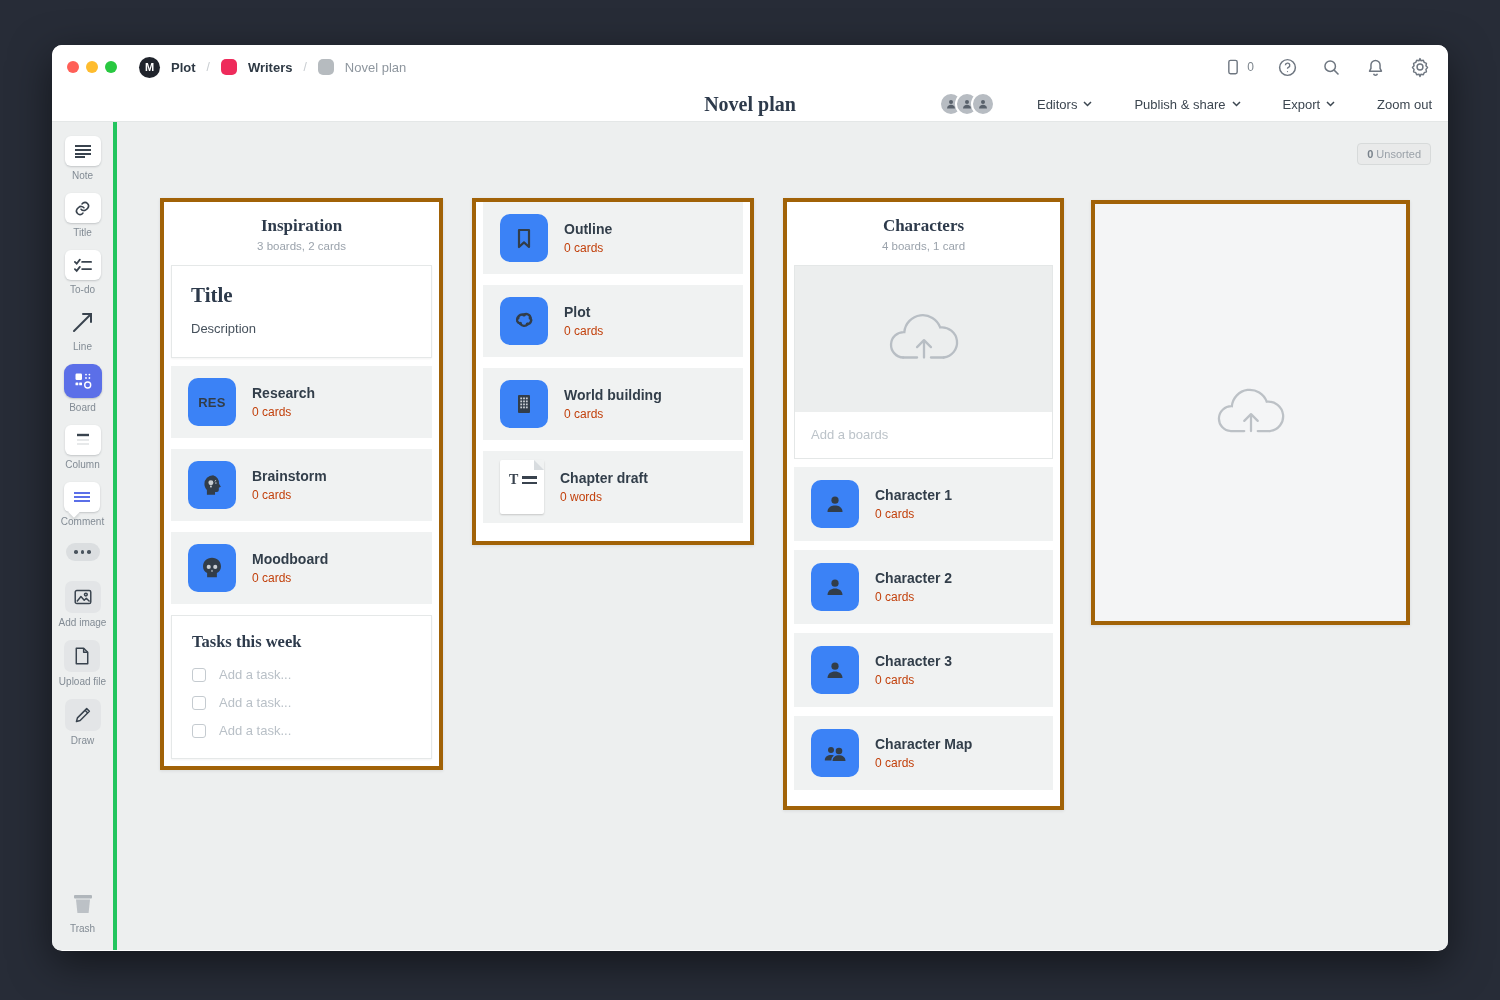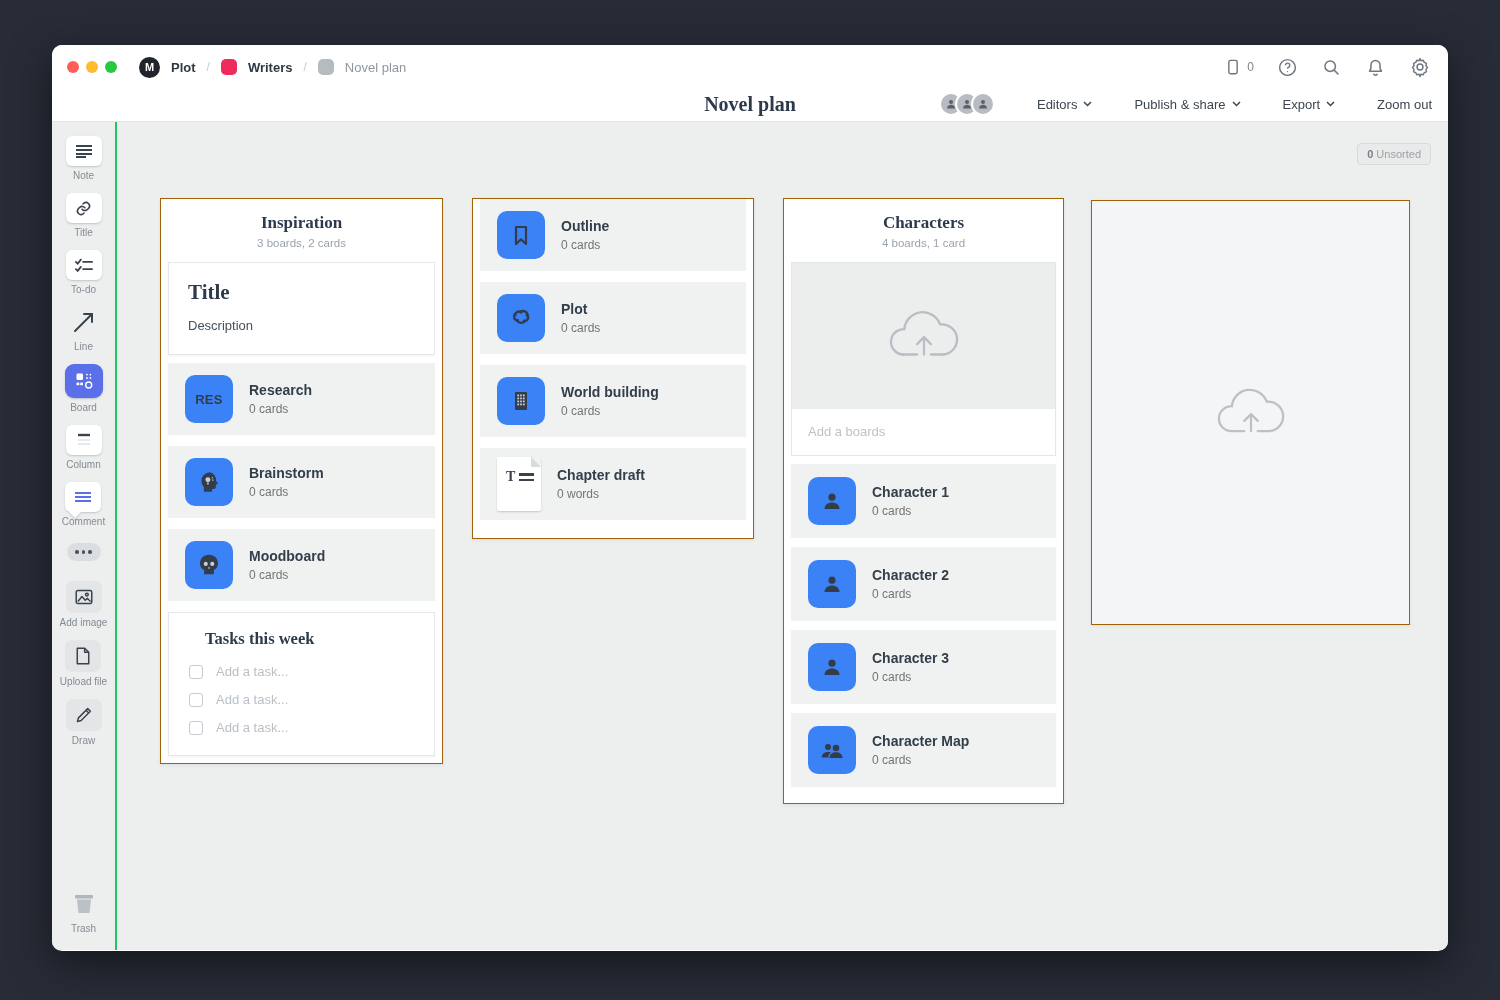--- a/index.html
+++ b/index.html
@@ -32,40 +32,40 @@
                 font-weight:bold; color:#2d3a4b; line-height:30px; }
   .hactions { position:absolute; right:16px; top:0; height:30px; display:flex; align-items:center; gap:42px; }
   .avatars { display:flex; }
   .av { width:24px; height:24px; border-radius:50%; border:2px solid #fff; background:#b7bcc2;
         display:flex; align-items:center; justify-content:center; color:#59616b; }
   .av + .av { margin-left:-8px; }
   .action { display:flex; align-items:center; gap:6px; font-size:13px; color:#3c4650; cursor:default; }
 
   
   .main { display:flex; height:828px; }
-  aside { width:65px; background:#edefef; border-right:2px solid #22c55e; display:flex;
+  aside { width:65px; background:#edefef; border-right:4px solid #22c55e; display:flex;
           flex-direction:column; align-items:center; padding:14px 0 14px; }
   .tool { display:flex; flex-direction:column; align-items:center; margin-bottom:12px; }
   .tool-btn { width:36px; height:30px; background:#fff; border-radius:6px; display:flex; align-items:center;
               justify-content:center; color:#39434e; box-shadow:0 1px 2px rgba(40,50,60,.22); }
   .tool-btn.flat { background:transparent; box-shadow:none; }
   .tool-btn.board { width:38px; height:34px; border-radius:9px; background:#5b6fe8; box-shadow:0 1px 2px rgba(40,50,60,.25); }
   .tool-btn.sec { background:#e3e5e7; box-shadow:none; border-radius:7px; height:32px; }
   .tool-label { font-size:10px; color:#828b94; margin-top:4px; }
   .dots-pill { width:34px; height:18px; border-radius:9px; background:#dbdee0; display:flex; gap:3px;
                align-items:center; justify-content:center; margin:4px 0 20px; }
   .dot { width:3.5px; height:3.5px; border-radius:50%; background:#4a545e; }
   .spacer { flex:1; }
 
   .canvas { flex:1; position:relative; background:#edefef; }
   .unsorted { position:absolute; top:21px; right:17px; background:#e9eaea; border:1px solid #d7dada;
               border-radius:4px; padding:4px 9px; font-size:11px; color:#9aa1a8; }
   .unsorted b { color:#78818a; }
 
-  .col-card { position:absolute; background:#fff; border:1px solid #a16207;
+  .col-card { position:absolute; background:#fff; border:4px solid #a16207;
               box-shadow:0 1px 3px rgba(35,45,55,.10); padding-bottom:7px; }
   .col1 { left:43px; top:76px; width:283px; }
   .col2 { left:355px; top:76px; width:282px; }
   .col3 { left:666px; top:76px; width:281px; }
   .col4 { left:974px; top:78px; width:319px; height:425px; background:#f4f5f6; display:flex;
           align-items:center; justify-content:center; color:#bcc1c6; padding-bottom:0; }
   .col-head { text-align:center; padding:14px 0 12px; }
   .col-title { font-family:"Liberation Serif","DejaVu Serif",serif; font-size:17px; font-weight:bold; color:#2d3a4b; }
   .col-sub { font-size:11.5px; color:#9ba3ac; margin-top:4px; }
 
@@ -74,26 +74,26 @@
   .note-title { font-family:"Liberation Serif","DejaVu Serif",serif; font-size:21px; font-weight:bold; color:#2d3a4b; }
   .note-desc { font-size:13px; color:#46515c; margin-top:13px; }
 
   .brow { display:flex; align-items:center; height:72px; background:#f0f2f2; margin:0 7px 11px; padding-left:17px; }
   .col3 .brow { margin-bottom:9px; height:74px; }
   .tile { width:48px; height:48px; border-radius:10px; background:#3b82f6; color:#323d49; flex:none;
           display:flex; align-items:center; justify-content:center; }
   .tile-res { font-size:13px; font-weight:bold; letter-spacing:.3px; }
   .btext { margin-left:16px; }
   .b-label { font-size:14px; font-weight:bold; color:#323e4a; }
-  .b-meta { font-size:12px; color:#737373; margin-top:4px; }
+  .b-meta { font-size:12px; color:#c2410c; margin-top:4px; }
 
   .tasks-card { margin:0 7px 0; border:1px solid #e5e8e8; background:#fff; padding:16px 20px 7px;
                 box-shadow:0 1px 2px rgba(0,0,0,.05); }
   .tasks-title { font-family:"Liberation Serif","DejaVu Serif",serif; font-size:16.5px; font-weight:bold;
-                 color:#2d3a4b; margin-bottom:15px;margin-left:16px; }
+                 color:#2d3a4b; margin-bottom:15px; }
   .task-row { display:flex; align-items:center; gap:13px; margin-bottom:13px; }
   .task-box { width:14px; height:14px; border:1.5px solid #c5cbd0; border-radius:3px; background:#fff; flex:none; }
   .task-ph { font-size:13px; color:#b9c0c7; }
 
   .img-card { margin:1px 7px 8px; border:1px solid #e4e7e7; background:#fff; }
   .img-area { height:146px; background:#eceeee; display:flex; align-items:center; justify-content:center; color:#b8bec4; }
   .caption { padding:15px 16px 16px; font-size:13px; color:#bcc3c9; }
 
   .doc { width:44px; height:54px; background:#fff; border-radius:2px; position:relative; flex:none;
          box-shadow:0 1px 2px rgba(0,0,0,.18); padding:14px 0 0 9px; }

